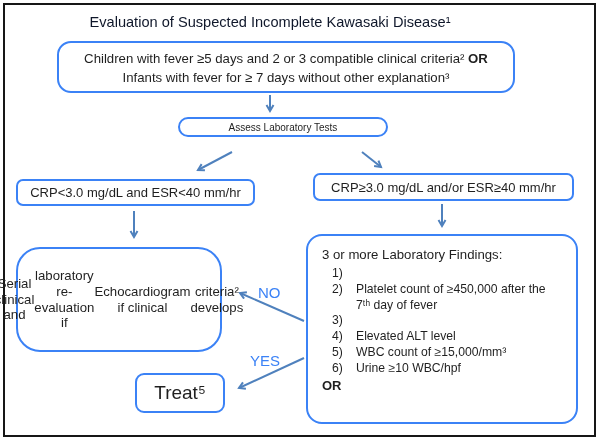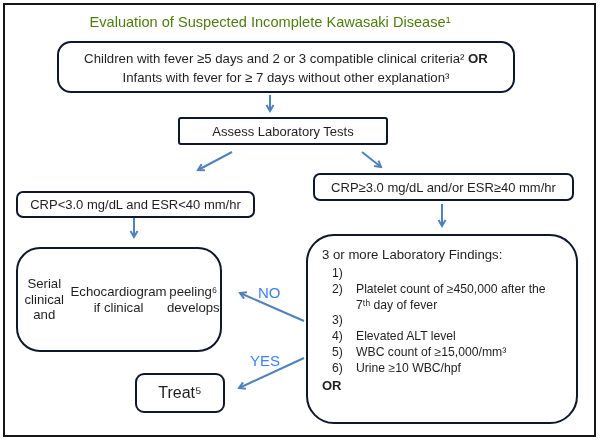--- a/index.html
+++ b/index.html
@@ -7,60 +7,60 @@
     width:600px;height:444px;position:relative;background:#ffffff;
     font-family:"Liberation Sans","DejaVu Sans",sans-serif;color:#1f1f1f;
     overflow:hidden;
   }
   .frame{
     position:absolute;left:3px;top:3px;width:589px;height:430px;
     border:2px solid #161616;background:transparent;
   }
   .title{
     position:absolute;left:0;top:14px;width:540px;text-align:center;
-    font-size:14.6px;color:#4d7c0f;
+    font-size:14.6px;color:#0f172a;
   }
   .box{
-    position:absolute;border:2px solid #0f172a;border-radius:8px;
+    position:absolute;border:2px solid #3b82f6;border-radius:8px;
     background:#ffffff;box-sizing:border-box;
   }
   .entry{
     left:57px;top:41px;width:458px;height:52px;border-radius:14px;
     text-align:center;font-size:13.2px;line-height:19px;padding-top:6px;
   }
   .assess{
-    left:178px;top:117px;width:210px;height:28px;border-radius:3px;
-    display:flex;align-items:center;justify-content:center;font-size:13px;
+    left:178px;top:117px;width:210px;height:20px;border-radius:12px;
+    display:flex;align-items:center;justify-content:center;font-size:10px;
   }
   .lowbox{
     left:16px;top:179px;width:239px;height:27px;border-radius:7px;
-    display:flex;align-items:center;justify-content:center;font-size:13px;margin-top:12px;
+    display:flex;align-items:center;justify-content:center;font-size:13px;
   }
   .highbox{
     left:313px;top:173px;width:261px;height:28px;border-radius:7px;
     display:flex;align-items:center;justify-content:center;font-size:13px;
   }
   .serial{
     left:16px;top:247px;width:206px;height:105px;border-radius:24px;
     display:flex;flex-direction:row;align-items:center;justify-content:center;
     text-align:center;font-size:13.2px;line-height:15.8px;
   }
   .findings{
-    left:306px;top:234px;width:272px;height:190px;border-radius:28px;
+    left:306px;top:234px;width:272px;height:190px;border-radius:16px;
     padding:11px 10px 18px 14px;font-size:13.2px;
   }
   .findings .ftitle{margin-bottom:4px;}
   .frow{display:flex;font-size:12.2px;line-height:15.8px;}
   .fnum{flex:0 0 24px;margin-left:10px;}
   .ftxt{width:203px;}
   .for{font-weight:bold;font-size:13px;line-height:16px;margin-top:1px;}
   .ffooter{font-size:13.5px;margin-top:1px;}
   .treat{
     left:135px;top:373px;width:90px;height:40px;border-radius:9px;
-    display:flex;align-items:center;justify-content:center;font-size:16px;
+    display:flex;align-items:center;justify-content:center;font-size:19px;
   }
   .edgelabel{position:absolute;font-size:15px;color:#3b82f6;}
   .no-label{left:258px;top:284px;}
   .yes-label{left:250px;top:352px;}
   .arrows{position:absolute;left:0;top:0;width:600px;height:444px;pointer-events:none;}
   b{font-weight:bold;}
 </style>
 </head>
 <body>
 
@@ -95,22 +95,23 @@
 <div class="box lowbox">
   <span>CRP&lt;3.0 mg/dL and ESR&lt;40 mm/hr</span>
 </div>
 
 <div class="box highbox">
   <span>CRP≥3.0 mg/dL and/or ESR≥40 mm/hr</span>
 </div>
 
 <div class="box serial">
   <div>Serial clinical and</div>
+  <div>laboratory re-evaluation if</div>
   <div>Echocardiogram if clinical</div>
-  <div>peeling⁶ develops</div>
+  <div>criteria² develops</div>
 </div>
 
 <div class="box findings">
   <div class="ftitle">3 or more Laboratory Findings:</div>
   <div class="frow">
     <span class="fnum">1)</span>
   </div>
   <div class="frow">
     <span class="fnum">2)</span>
     <span class="ftxt">Platelet count of ≥450,000 after the 7ᵗʰ day of fever</span>

